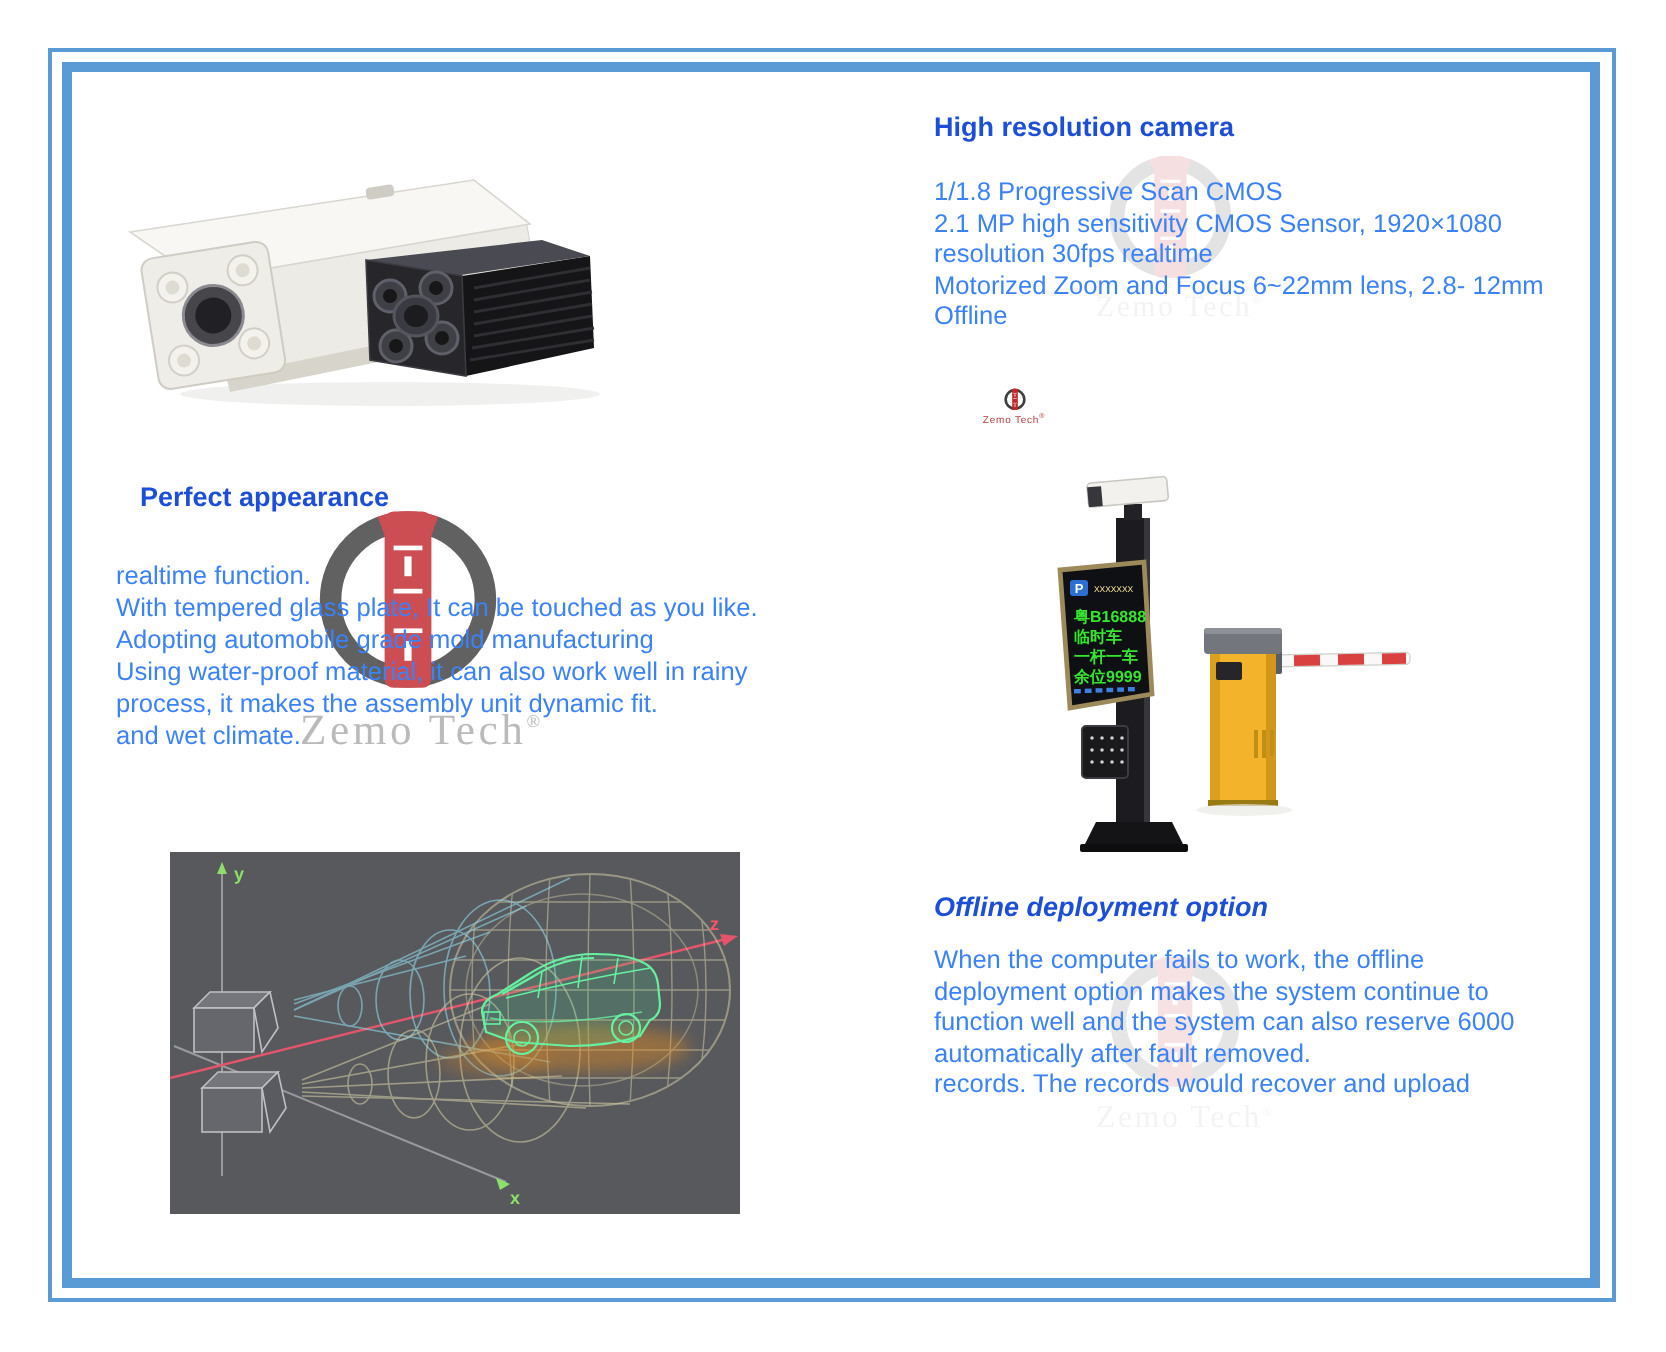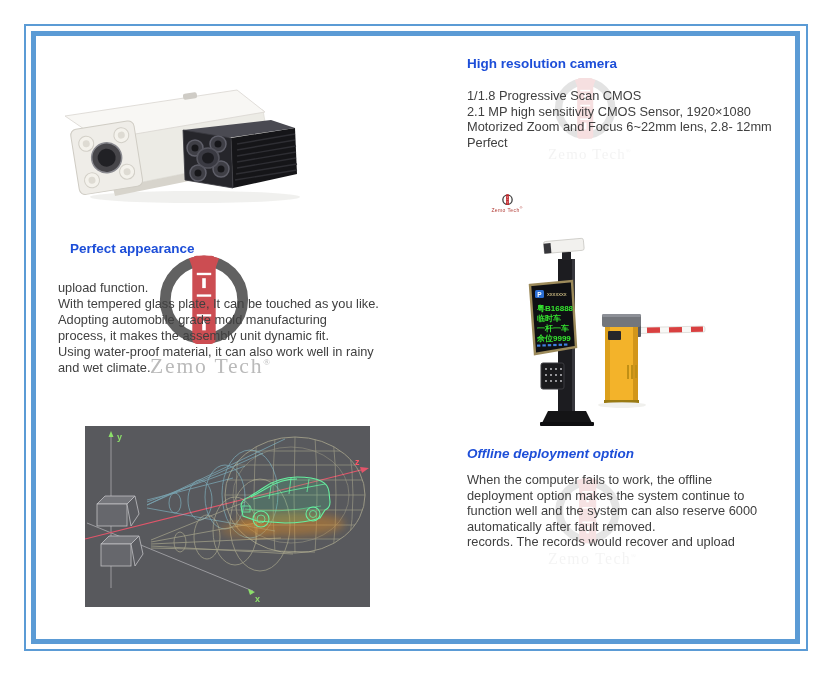--- a/index.html
+++ b/index.html
@@ -6,21 +6,21 @@
   .page{position:relative;width:833px;height:676px;background:#ffffff;overflow:hidden;
         font-family:"Liberation Sans", sans-serif;color:#262626;}
   .frame-outer{position:absolute;left:24px;top:24px;width:784px;height:627px;
         border:2px solid #5b9bd5;box-sizing:border-box;}
   .frame-inner{position:absolute;left:31px;top:31px;width:769px;height:613px;
         border:5px solid #5b9bd5;box-sizing:border-box;}
 
   .sec{position:absolute;z-index:3;}
   .sec h3{margin:0;font-size:13.5px;font-weight:bold;color:#1d4ed8;white-space:nowrap;}
   .para{margin:0;}
-  .para-line{font-size:12.8px;line-height:15.6px;white-space:nowrap;color:#404040;}
+  .para-line{font-size:12.8px;line-height:15.6px;white-space:nowrap;color:#3b82f6;}
   .sec-camera{left:467px;top:56px;}
   .sec-camera h3{margin-bottom:17px;}
   .sec-appearance{left:58px;top:241px;}
   .sec-appearance h3{margin-bottom:24px;padding-left:12px;}
   .sec-appearance .para-line{line-height:16px;}
   .sec-offline{left:467px;top:446px;}
   .sec-offline h3{margin-bottom:11px;font-style:italic;}
 
   figure{margin:0;padding:0;position:absolute;z-index:2;}
   .photo-camera{left:55px;top:70px;width:280px;height:140px;}
@@ -130,40 +130,41 @@
         <ellipse cx="153" cy="88" rx="6" ry="5.5" fill="#1c1c20"></ellipse>
       </g>
     </svg>
   </figure>
 
   <section class="sec sec-camera">
     <h3>High resolution camera</h3>
     <div class="para">
         <div class="para-line">1/1.8 Progressive Scan CMOS</div>
         <div class="para-line">2.1 MP high sensitivity CMOS Sensor, 1920×1080</div>
+        <div class="para-line">resolution 30fps realtime</div>
         <div class="para-line">Motorized Zoom and Focus 6~22mm lens, 2.8- 12mm</div>
-        <div class="para-line">Perfect</div>
+        <div class="para-line">Offline</div>
       </div>
   </section>
 
   <div class="logo-small">
     <svg viewBox="0 0 120 120">
         <use href="#wm-logo"></use>
       </svg>
     <div class="logo-text"><span>Zemo Tech</span><sup>®</sup></div>
   </div>
 
   <section class="sec sec-appearance">
     <h3>Perfect appearance</h3>
     <div class="para">
-        <div class="para-line">upload function.</div>
+        <div class="para-line">realtime function.</div>
         <div class="para-line">With tempered glass plate, It can be touched as you like.</div>
         <div class="para-line">Adopting automobile grade mold manufacturing</div>
+        <div class="para-line">Using water-proof material, it can also work well in rainy</div>
         <div class="para-line">process, it makes the assembly unit dynamic fit.</div>
-        <div class="para-line">Using water-proof material, it can also work well in rainy</div>
         <div class="para-line">and wet climate.</div>
       </div>
   </section>
 
   <figure class="photo-parking">
     <svg viewBox="0 0 210 200" width="210" height="200">
       <g>
         <rect x="50" y="24" width="17" height="152" fill="#1c1c20"></rect>
         <rect x="64" y="24" width="3" height="152" fill="#36363c"></rect>
         <rect x="54" y="17" width="9" height="8" fill="#222226"></rect>

